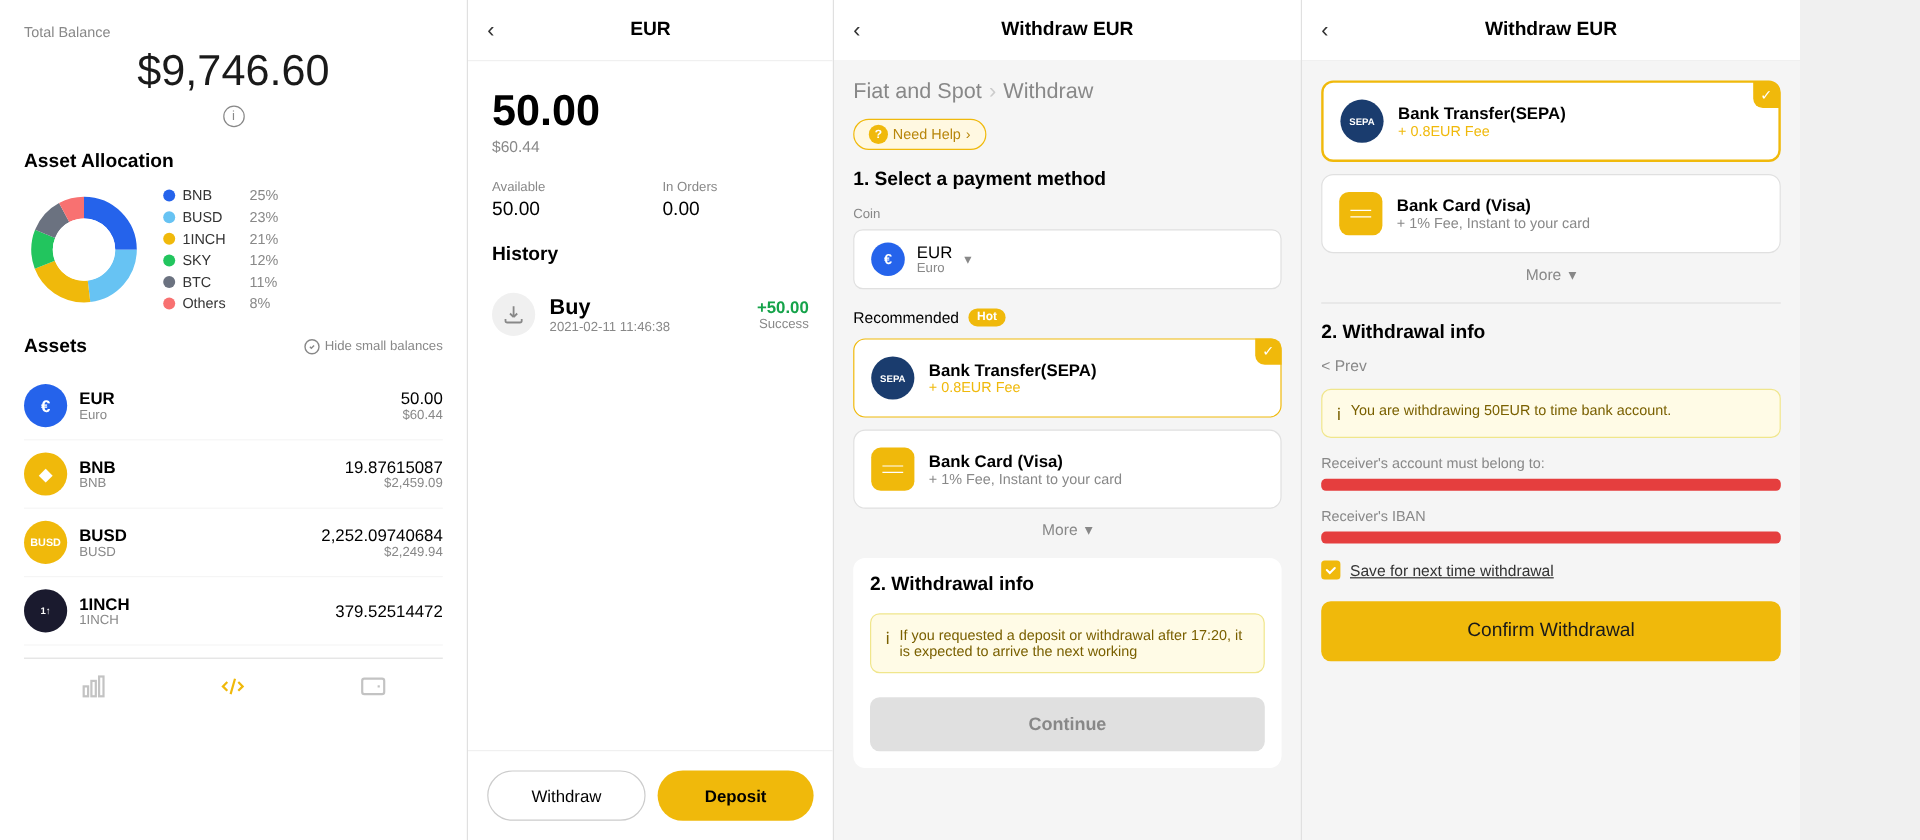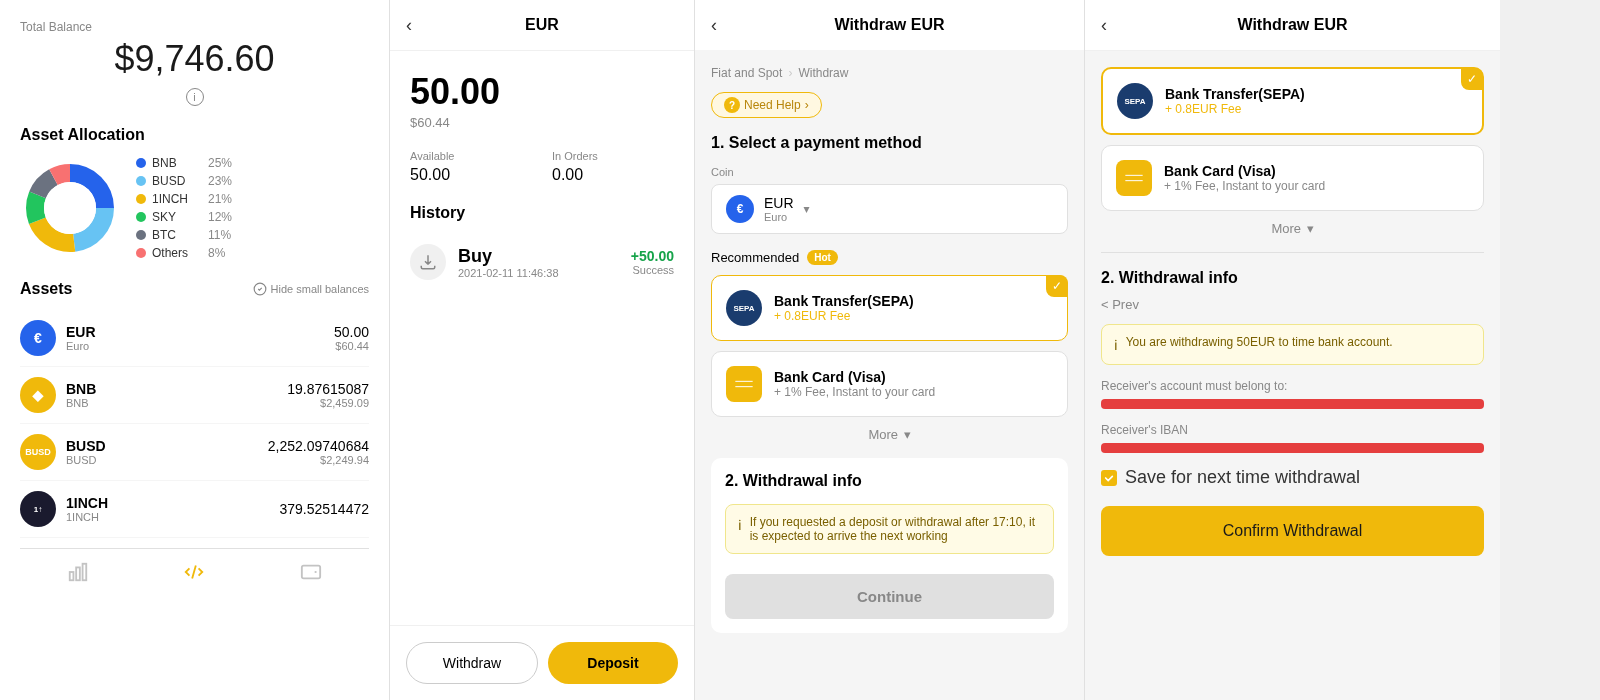--- a/index.html
+++ b/index.html
@@ -58,21 +58,21 @@
     .history-amount { font-size: 14px; font-weight: 600; color: #16a34a; }
     .history-status { font-size: 11px; color: #888; text-align: right; }
     .panel2-footer { padding: 16px; border-top: 1px solid #f0f0f0; display: flex; gap: 10px; }
     .btn-withdraw { flex: 1; padding: 12px; border-radius: 24px; border: 1px solid #ccc; background: #fff; font-size: 14px; font-weight: 500; cursor: pointer; }
     .btn-deposit { flex: 1; padding: 12px; border-radius: 24px; border: none; background: #f0b90b; font-size: 14px; font-weight: 600; cursor: pointer; }
 
     
     .panel3 { width: 390px; background: #f5f5f5; border-right: 1px solid #e0e0e0; flex-shrink: 0; overflow-y: auto; }
     .panel3-header { background: #fff; display: flex; align-items: center; justify-content: center; padding: 16px; position: relative; }
     .panel3-body { padding: 16px; }
-    .breadcrumb { font-size: 12px; color: #888; display: flex; align-items: center; gap: 6px; margin-bottom: 12px; }
+    .breadcrumb { font-size: 18px; color: #888; display: flex; align-items: center; gap: 6px; margin-bottom: 12px; }
     .breadcrumb-sep { color: #ccc; }
     .need-help-btn { display: inline-flex; align-items: center; gap: 4px; background: #fff8e1; border: 1px solid #f0b90b; border-radius: 16px; padding: 4px 12px; font-size: 12px; color: #b8860b; cursor: pointer; margin-bottom: 16px; }
     .section-title { font-size: 16px; font-weight: 700; margin-bottom: 14px; }
     .coin-label { font-size: 11px; color: #888; margin-bottom: 6px; }
     .coin-select { background: #fff; border: 1px solid #e0e0e0; border-radius: 8px; padding: 10px 14px; display: flex; align-items: center; gap: 10px; margin-bottom: 16px; }
     .coin-select-icon { width: 28px; height: 28px; border-radius: 50%; background: #2563eb; color: #fff; display: flex; align-items: center; justify-content: center; font-size: 12px; font-weight: 700; }
     .coin-select-name { flex: 1; font-size: 14px; font-weight: 500; }
     .coin-select-sub { font-size: 11px; color: #888; }
     .chevron { color: #888; font-size: 12px; }
     .recommended-row { display: flex; align-items: center; gap: 8px; margin-bottom: 10px; }
@@ -98,21 +98,21 @@
     .panel4-body { padding: 16px; }
     .payment-card-selected { background: #fff; border: 2px solid #f0b90b; border-radius: 10px; padding: 14px; margin-bottom: 10px; display: flex; align-items: center; gap: 12px; position: relative; }
     .payment-card-inactive2 { background: #fff; border: 1.5px solid #e0e0e0; border-radius: 10px; padding: 14px; margin-bottom: 10px; display: flex; align-items: center; gap: 12px; cursor: pointer; }
     .section2-title { font-size: 16px; font-weight: 700; margin: 16px 0 10px; }
     .prev-link { font-size: 13px; color: #888; cursor: pointer; margin-bottom: 12px; }
     .withdraw-info-box { background: #fffbe6; border: 1px solid #f0e68c; border-radius: 8px; padding: 10px 12px; font-size: 12px; color: #7a6000; display: flex; gap: 8px; align-items: flex-start; margin-bottom: 14px; }
     .field-label { font-size: 12px; color: #888; margin-bottom: 6px; }
     .field-input-red { background: #e53e3e; height: 10px; border-radius: 4px; margin-bottom: 14px; }
     .save-row { display: flex; align-items: center; gap: 8px; margin: 14px 0; }
     .checkbox { width: 16px; height: 16px; background: #f0b90b; border-radius: 3px; display: flex; align-items: center; justify-content: center; flex-shrink: 0; }
-    .save-label { font-size: 18px; color: #333; }
+    .save-label { font-size: 13px; color: #333; text-decoration: underline; }
     .confirm-btn { width: 100%; padding: 16px; border-radius: 8px; background: #f0b90b; color: #1a1a1a; font-size: 16px; font-weight: 400; border: none; cursor: pointer; margin-top: 4px; }
   </style>
 </head>
 <body>
 
 <div class="panel1">
   <div class="total-balance-label">Total Balance</div>
   <div class="total-balance-amount">
     <span>$9,746.60</span>
     <span class="info-icon">i</span>
@@ -334,21 +334,21 @@
       </div>
     </div>
     <div class="more-row">
       <span>More</span>
       <span>▾</span>
     </div>
     <div class="withdrawal-info-section">
       <div class="section-title">2. Withdrawal info</div>
       <div class="info-box">
         <span style="font-size:14px;flex-shrink:0">ℹ</span>
-        <span>If you requested a deposit or withdrawal after 17:10, it is expected to arrive the next working</span>
+        <span>If you requested a deposit or withdrawal after 17:20, it is expected to arrive the next working</span>
       </div>
       <button class="continue-btn">Continue</button>
     </div>
   </div>
 </div>
 
 <div class="panel4">
   <div class="panel4-header">
     <button class="back-btn">‹</button>
     <span class="panel-title">Withdraw EUR</span>

